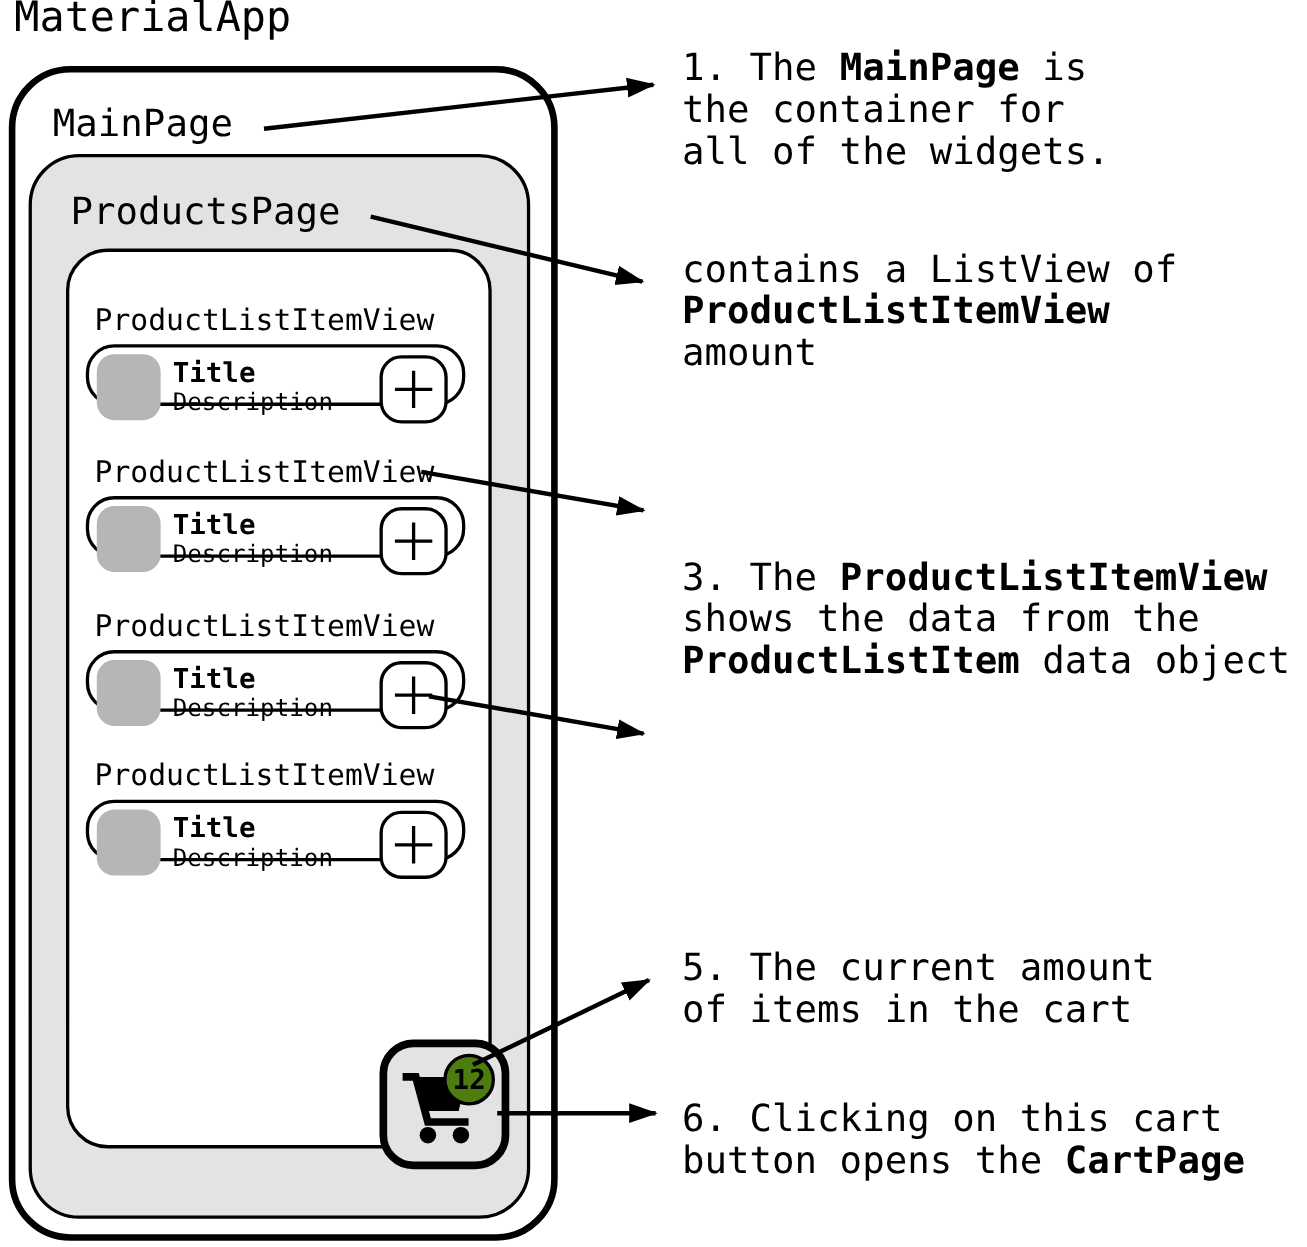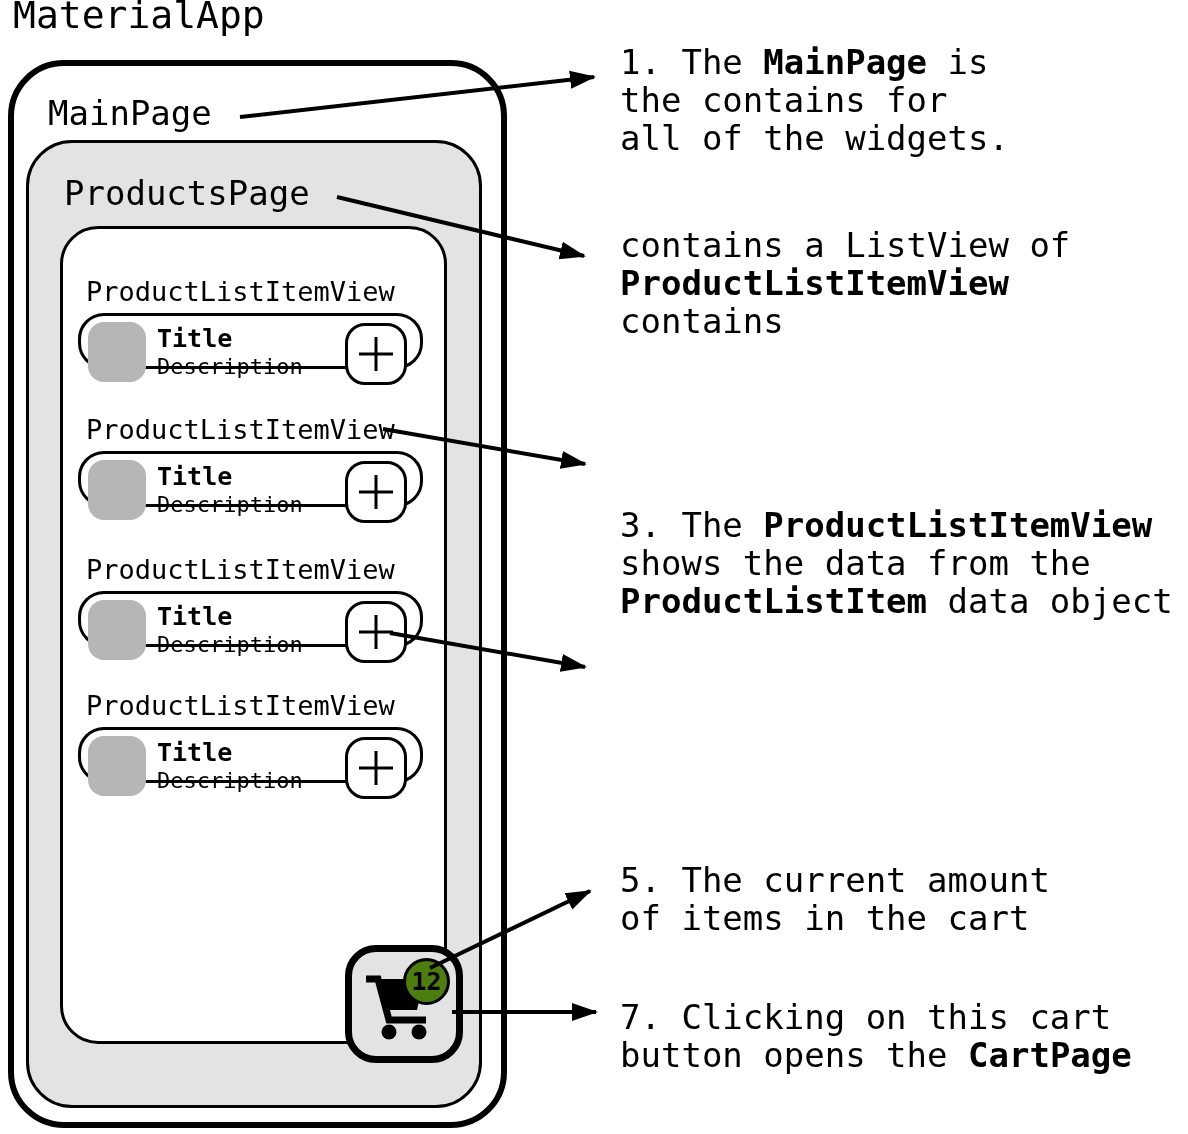--- a/index.html
+++ b/index.html
@@ -132,19 +132,19 @@
     </defs>
     <line x1="240" y1="117" x2="594" y2="77" stroke="#000" stroke-width="4" marker-end="url(#ah)"></line>
     <line x1="337" y1="197" x2="584" y2="256" stroke="#000" stroke-width="4" marker-end="url(#ah)"></line>
     <line x1="383" y1="429" x2="585" y2="464" stroke="#000" stroke-width="4" marker-end="url(#ah)"></line>
     <line x1="390" y1="633" x2="585" y2="667" stroke="#000" stroke-width="4" marker-end="url(#ah)"></line>
     <line x1="430" y1="968" x2="590" y2="891" stroke="#000" stroke-width="4" marker-end="url(#ah)"></line>
     <line x1="452" y1="1012" x2="596" y2="1012" stroke="#000" stroke-width="4" marker-end="url(#ah)"></line>
   </svg>
 
   <div id="annotations">
-      <div class="annotation" style="top: 43px;"><div class="ann-line"><span>1. The </span><span class="b">MainPage</span><span> is</span></div><div class="ann-line"><span>the contains for</span></div><div class="ann-line"><span>all of the widgets.</span></div></div>
-      <div class="annotation" style="top: 226px;"><div class="ann-line"><span>contains a ListView of</span></div><div class="ann-line"><span class="b">ProductListItemView</span></div><div class="ann-line"><span>contains</span></div></div>
+      <div class="annotation" style="top: 43px;"><div class="ann-line"><span>1. The </span><span class="b">MainPage</span><span> is</span></div><div class="ann-line"><span>the container for</span></div><div class="ann-line"><span>all of the widgets.</span></div></div>
+      <div class="annotation" style="top: 226px;"><div class="ann-line"><span>contains a ListView of</span></div><div class="ann-line"><span class="b">ProductListItemView</span></div><div class="ann-line"><span>amount</span></div></div>
       <div class="annotation" style="top: 465px; margin-top: 41px;"><div class="ann-line"><span>3. The </span><span class="b">ProductListItemView</span></div><div class="ann-line"><span>shows the data from the</span></div><div class="ann-line"><span class="b">ProductListItem</span><span> data object</span></div></div>
       <div class="annotation" style="top: 861px;"><div class="ann-line"><span>5. The current amount</span></div><div class="ann-line"><span>of items in the cart</span></div></div>
-      <div class="annotation" style="top: 998px;"><div class="ann-line"><span>7. Clicking on this cart</span></div><div class="ann-line"><span>button opens the </span><span class="b">CartPage</span></div></div>
+      <div class="annotation" style="top: 998px;"><div class="ann-line"><span>6. Clicking on this cart</span></div><div class="ann-line"><span>button opens the </span><span class="b">CartPage</span></div></div>
     </div>
 </div>
 
 </body></html>

